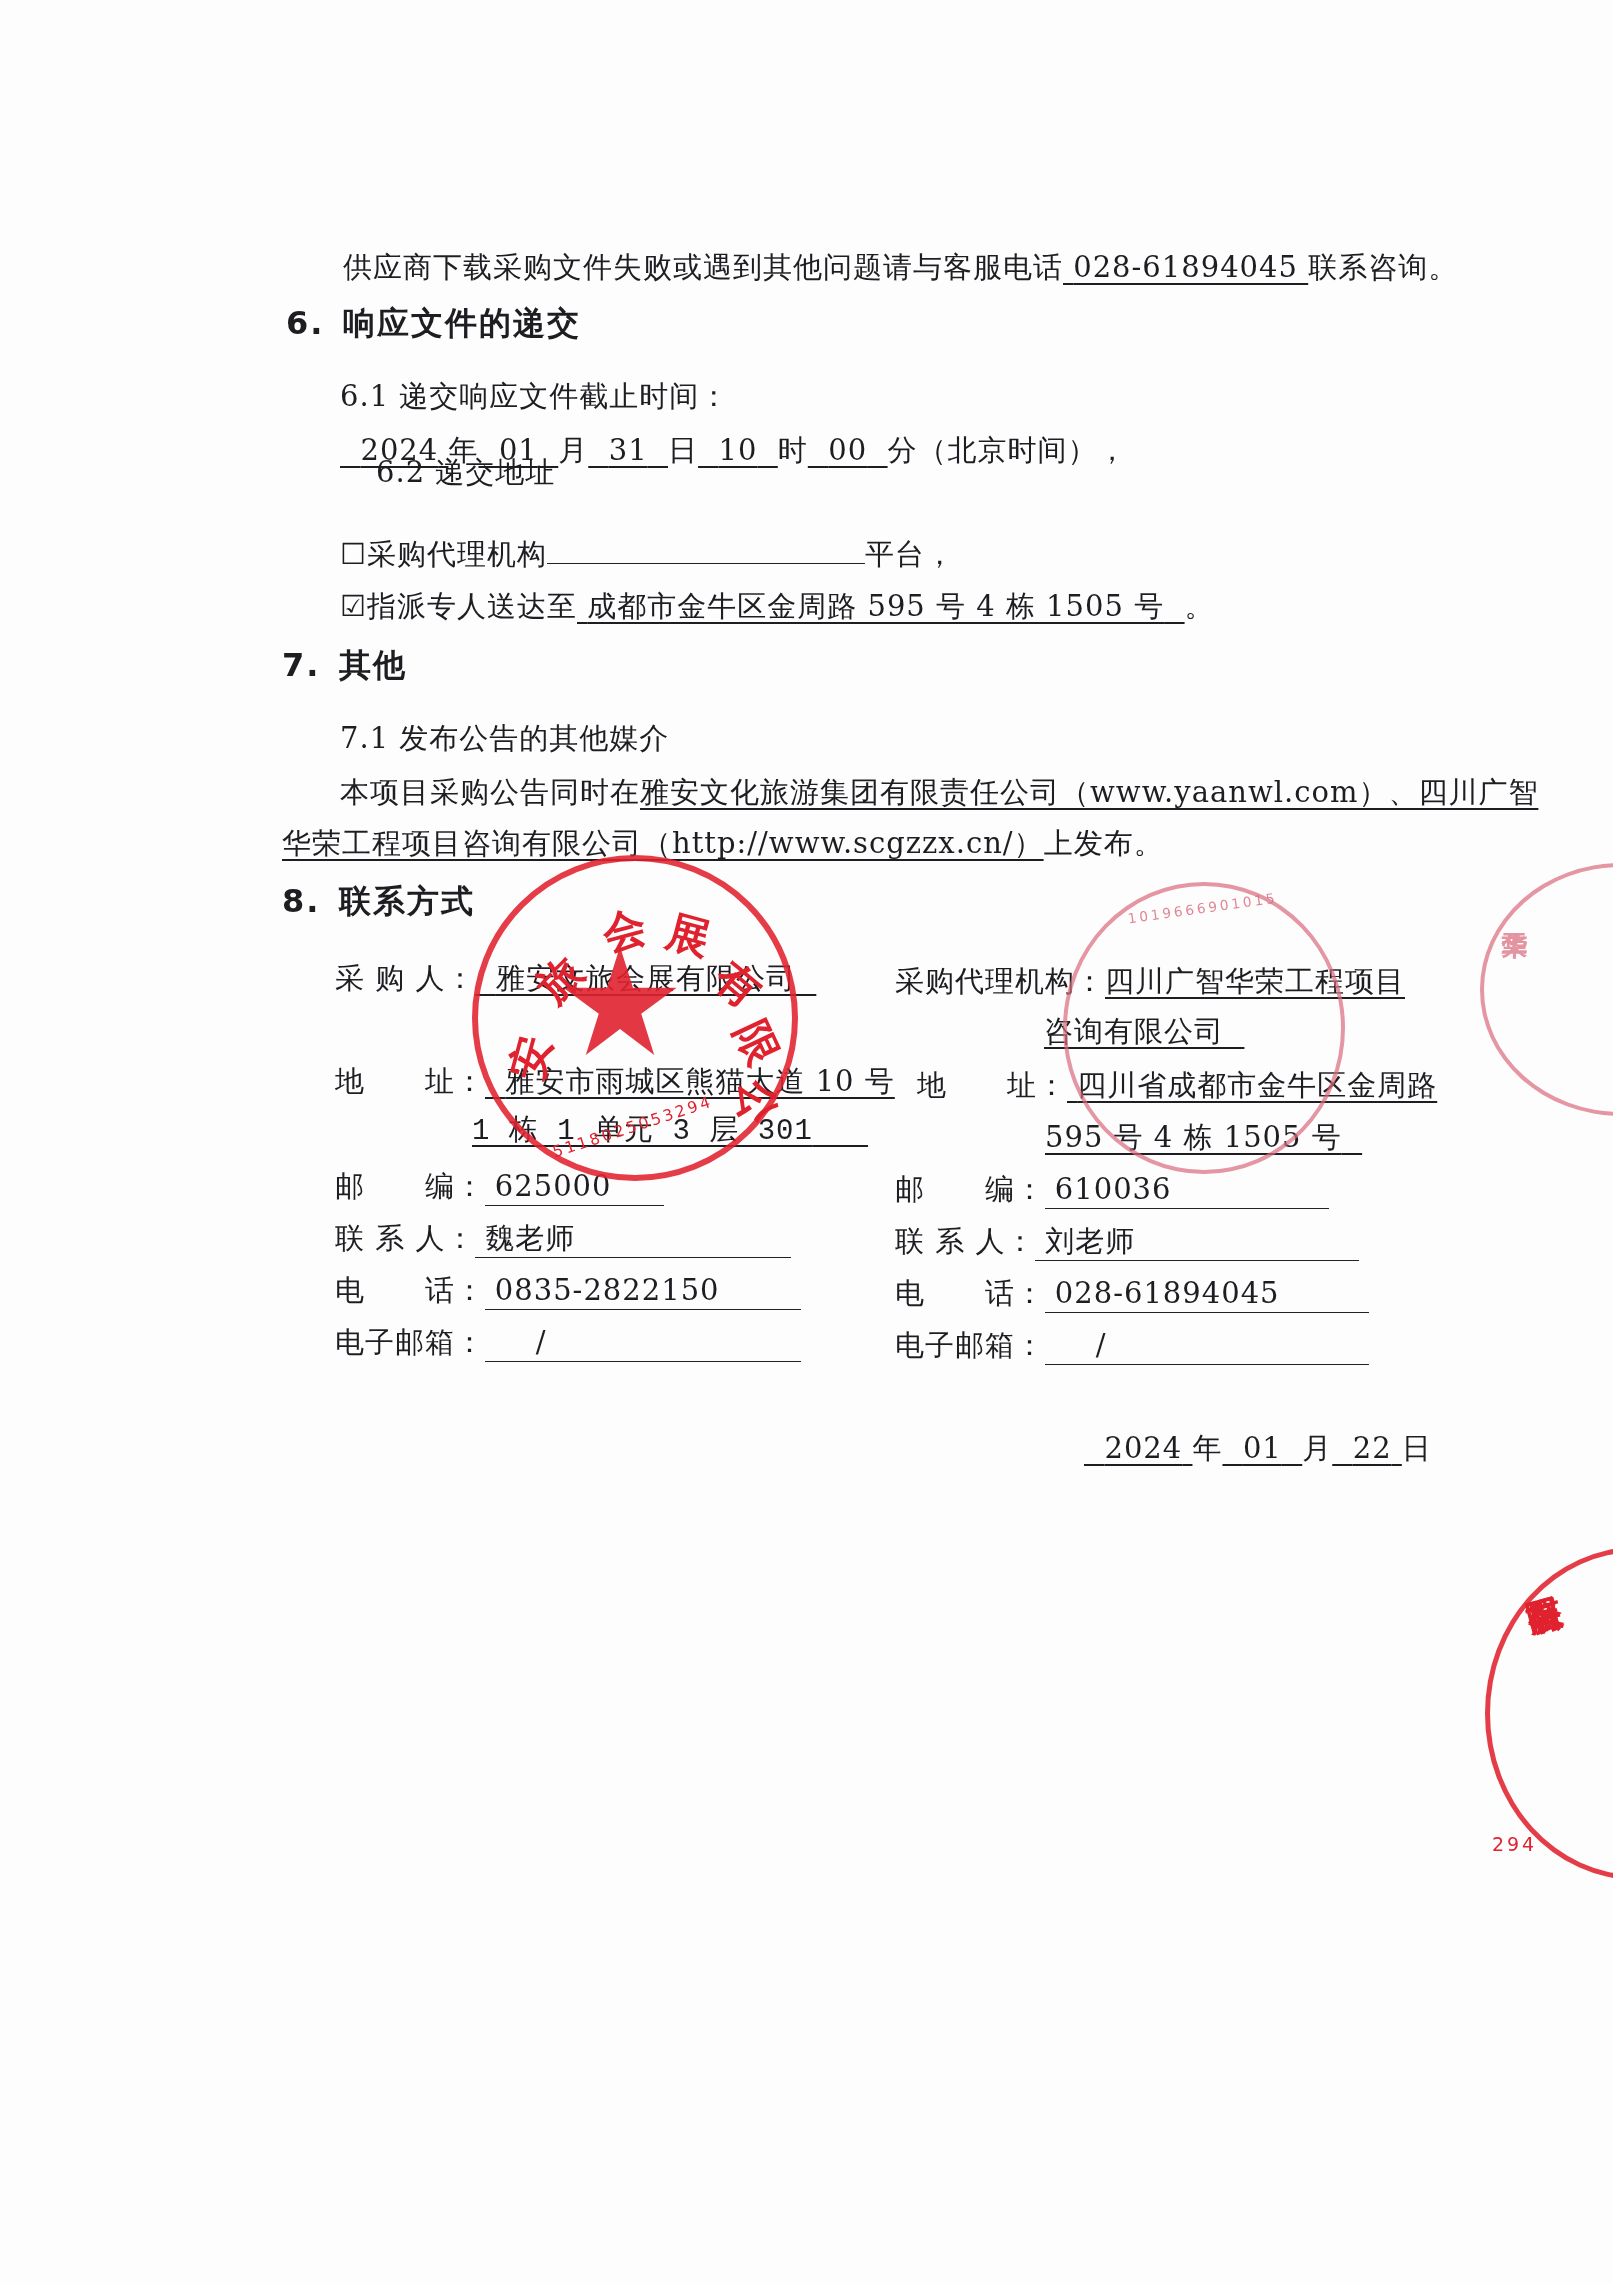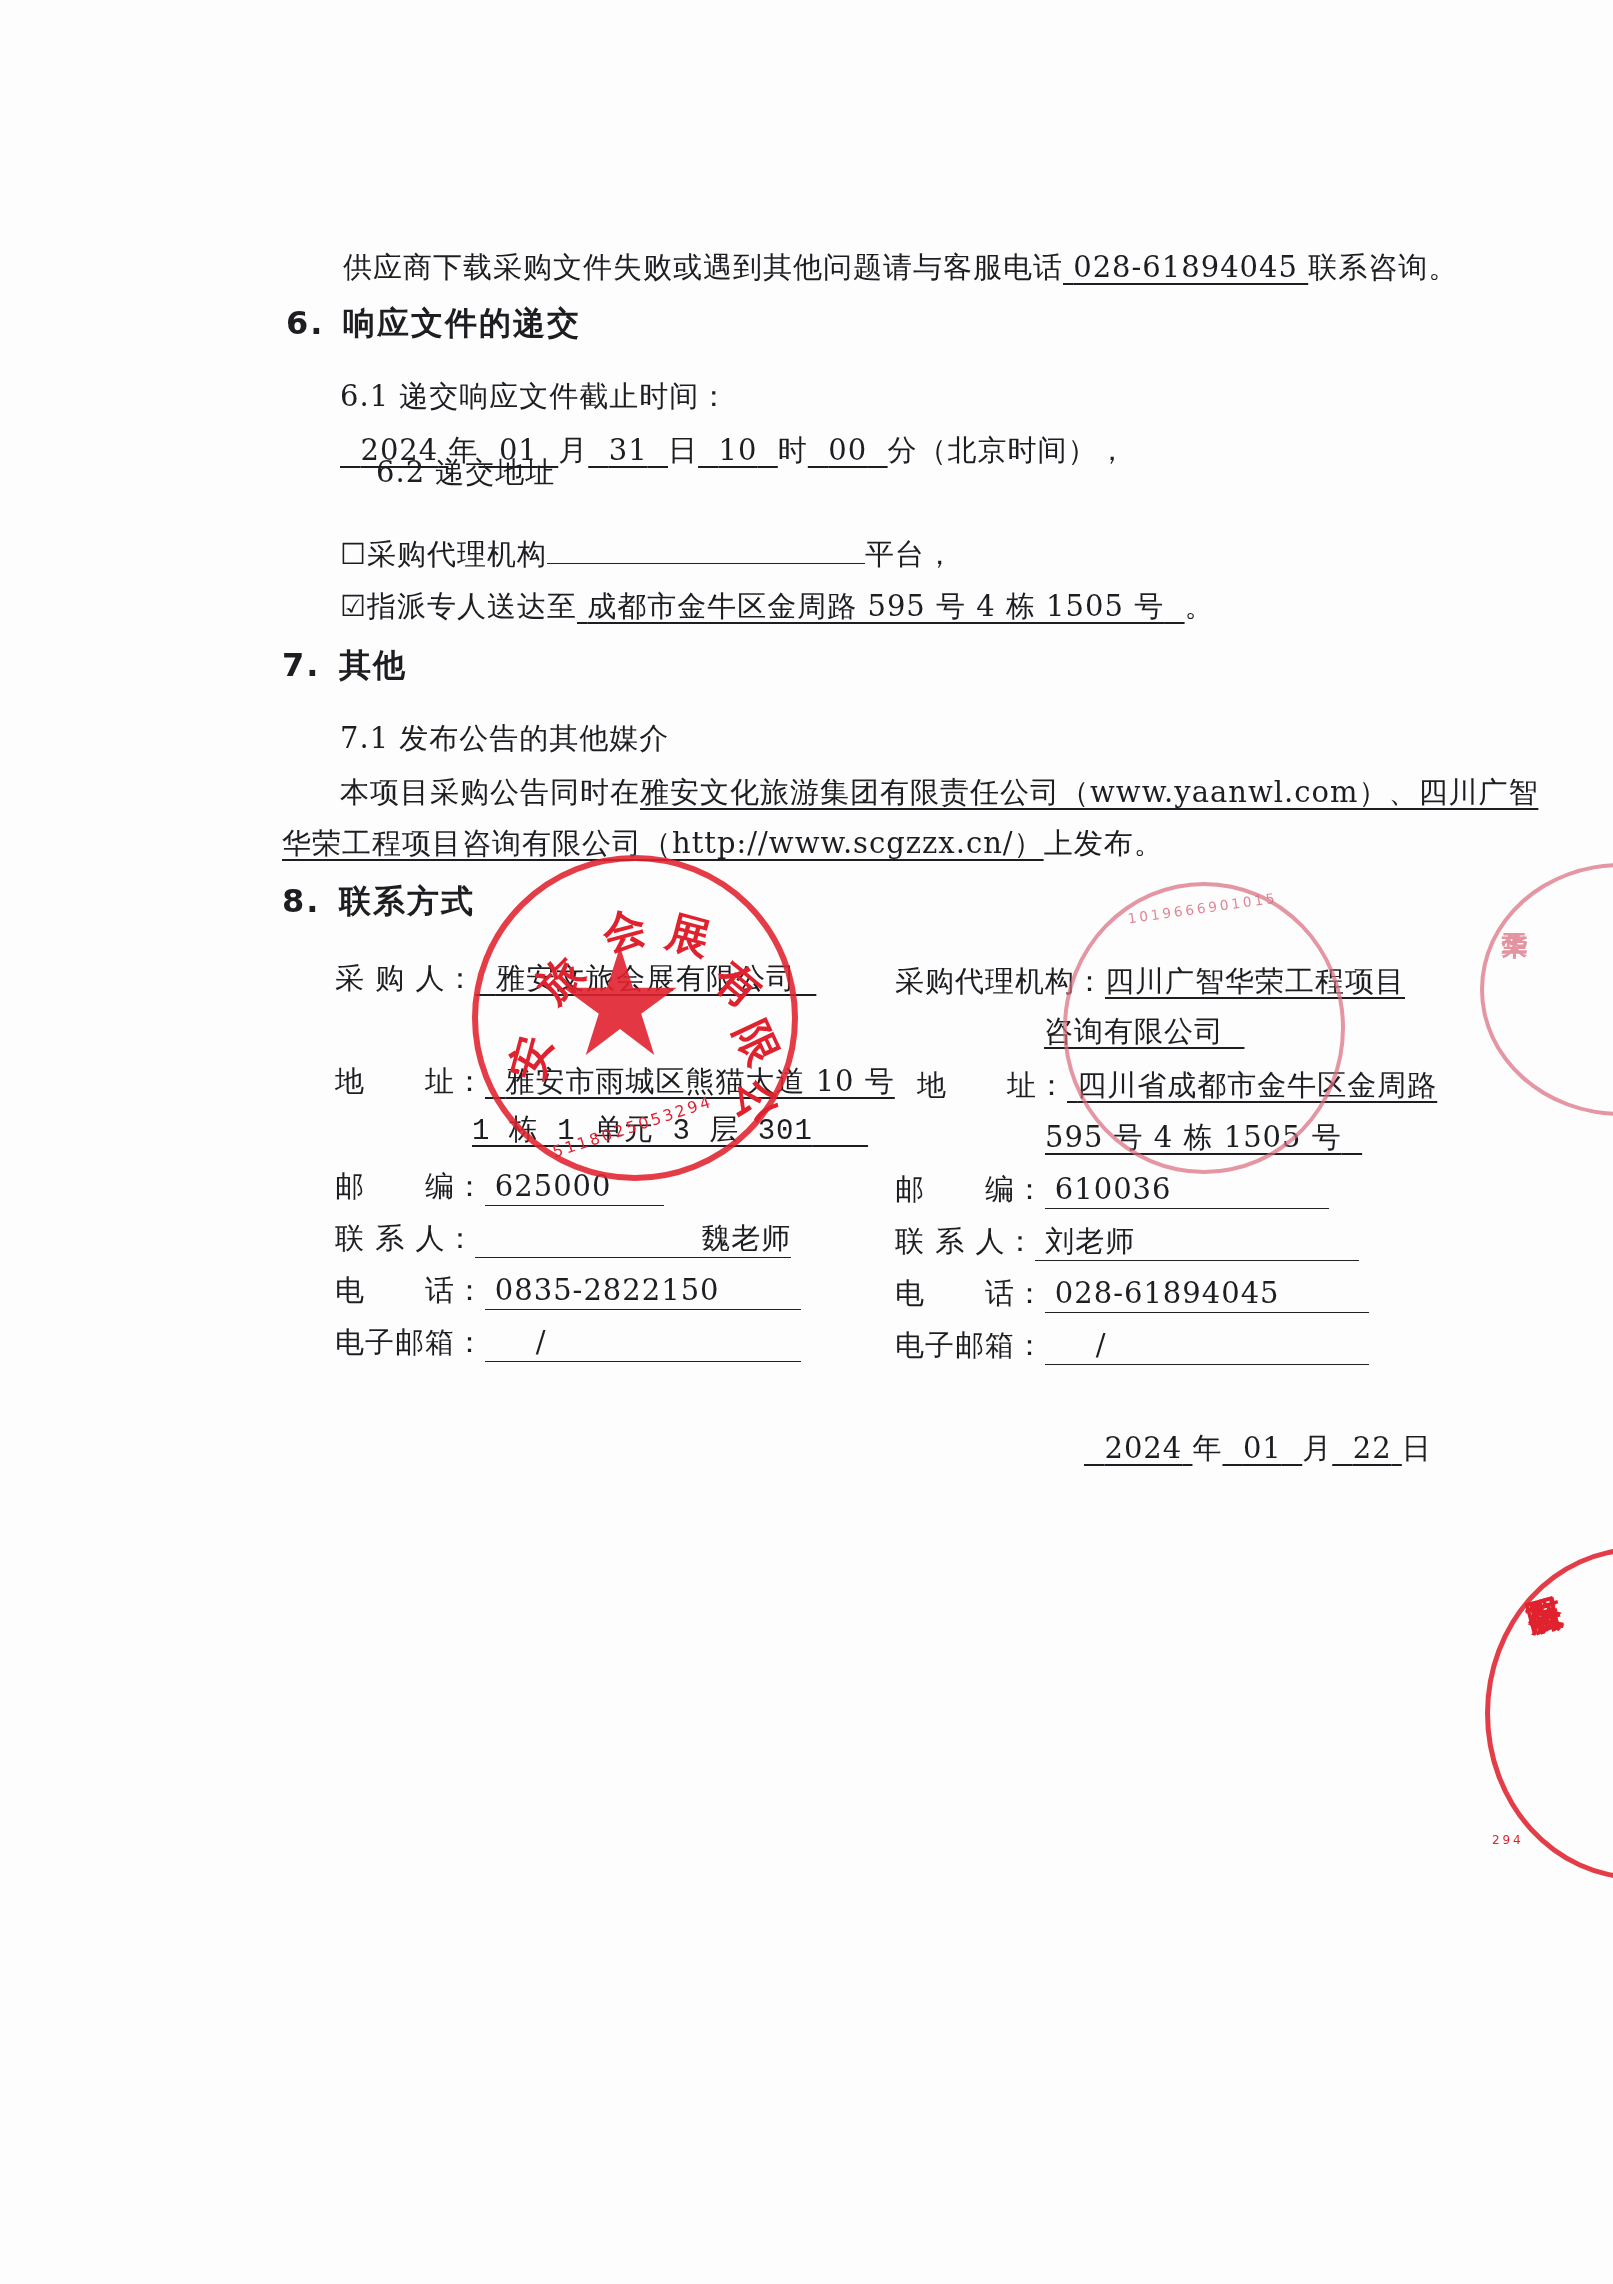--- a/index.html
+++ b/index.html
@@ -58,21 +58,21 @@
 <div class="abs txt" style="left:335px; top:962px;">
   <span class="lbl">采 购 人：</span><span class="u">&nbsp;&nbsp;<span>雅安文旅会展有限公司</span>&nbsp;&nbsp;</span>
 </div>
 <div class="abs txt" style="left:335px; top:1065px;">
   <span class="lbl">地　　址：</span><span class="u">&nbsp;&nbsp;<span>雅安市雨城区熊猫大道 10 号</span></span>
 </div>
 <div class="abs txt u" style="left:472px; top:1115px;font-family:Liberation Mono, monospace;"><span>1 栋 1 单元 3 层 301</span>&nbsp;&nbsp;&nbsp;</div>
 <div class="abs txt" style="left:335px; top:1170px;">
   <span class="lbl">邮　　编：</span><span class="fld" style="width:169px;">625000</span>
 </div>
-<div class="abs txt" style="left:335px; top:1222px;text-align:right;">
+<div class="abs txt" style="left:335px; top:1222px;">
   <span class="lbl">联 系 人：</span><span class="fld" style="width:306px;">魏老师</span>
 </div>
 <div class="abs txt" style="left:335px; top:1274px;">
   <span class="lbl">电　　话：</span><span class="fld" style="width:306px;">0835-2822150</span>
 </div>
 <div class="abs txt" style="left:335px; top:1326px;">
   <span class="lbl">电子邮箱：</span><span class="fld" style="width:306px;">&nbsp;&nbsp;&nbsp;&nbsp;<span>/</span></span>
 </div>
 
 <div class="abs txt" style="left:895px; top:965px;">
@@ -116,14 +116,14 @@
 <div class="stamp-text" style="left:549px; top:1117px; font-size:15.7px; font-weight:normal; letter-spacing:2.9px; transform:rotate(-18deg);">5118025053294</div>
 
 <div class="stamp pink" style="left:1063px; top:882px; width:274px; height:284px;"></div>
 <div class="stamp-text" style="left:1127px; top:900px; font-size:13.7px; font-weight:normal; color:#d9697a; letter-spacing:2.9px; transform:rotate(-8deg); opacity:0.8;">1019666901015</div>
 
 <div class="stamp pink" style="left:1480px; top:863px; width:274px; height:245px; border-width:4.9px;"></div>
 <div class="stamp-text" style="left:1498px; top:912px; font-size:25.5px; color:#d9697a; writing-mode:vertical-rl; opacity:0.7;">华荣工</div>
 
 <div class="stamp" style="left:1485px; top:1547px; width:294px; height:323px; border-width:5.9px;"></div>
 <div class="stamp-text" style="left:1509px; top:1573px; font-size:35px; writing-mode:vertical-rl; transform:rotate(-15deg);">展有限公司</div>
-<div class="stamp-text" style="left:1492px; top:1833px; font-size:12px; font-weight:normal; letter-spacing:2.9px;">294</div>
+<div class="stamp-text" style="left:1492px; top:1833px; font-size:19px; font-weight:normal; letter-spacing:2.9px;">294</div>
 
 
 </body></html>

